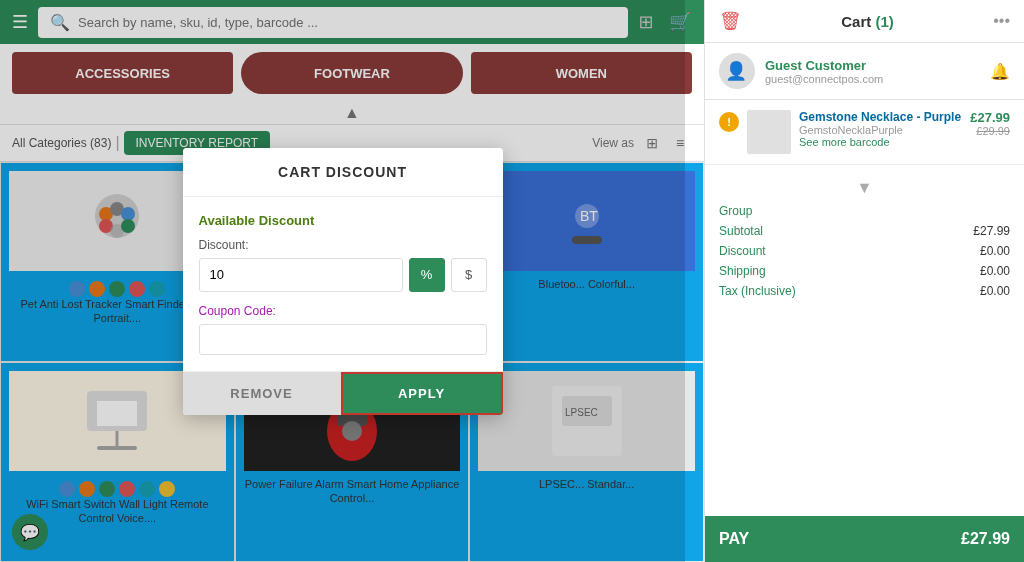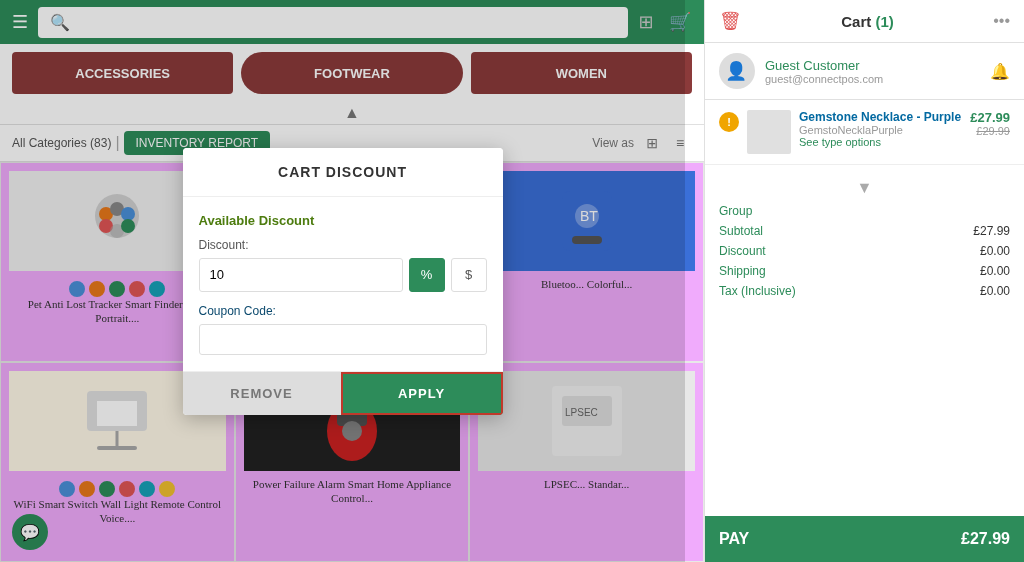--- a/index.html
+++ b/index.html
@@ -26,39 +26,39 @@
     .all-categories { font-size: 12px; color: #555; }
     .separator { color: #aaa; }
     .inventory-btn { background: #2d8c5a; color: white; border: none; border-radius: 4px; padding: 5px 12px; font-size: 12px; cursor: pointer; }
     .view-as { margin-left: auto; display: flex; align-items: center; gap: 6px; font-size: 12px; color: #777; }
     .view-icons { display: flex; gap: 4px; }
     .view-icon-btn { width: 24px; height: 24px; display: flex; align-items: center; justify-content: center; cursor: pointer; color: #777; font-size: 14px; }
     .collapse-btn { display: flex; justify-content: center; background: white; border-bottom: 1px solid #e0e0e0; padding: 2px; cursor: pointer; color: #777; }
 
     
     .product-grid { display: grid; grid-template-columns: repeat(3, 1fr); gap: 0; flex: 1; overflow: hidden; }
-    .product-card { background: #f0abfc; border: 1px solid #e8e8e8; display: flex; flex-direction: column; align-items: center; padding: 8px; cursor: pointer; }
+    .product-card { background: #0ea5e9; border: 1px solid #e8e8e8; display: flex; flex-direction: column; align-items: center; padding: 8px; cursor: pointer; }
     .product-img { width: 100%; height: 100px; background: #e8e8e8; display: flex; align-items: center; justify-content: center; overflow: hidden; margin-bottom: 6px; }
-    .product-name { font-size: 11px; color: #333; text-align: center; line-height: 1.3; font-family: Liberation Serif, serif; }
+    .product-name { font-size: 11px; color: #333; text-align: center; line-height: 1.3; }
     .product-icons-row { display: flex; gap: 4px; margin-top: 4px; }
     .product-dot { width: 16px; height: 16px; border-radius: 50%; border: 2px solid #ccc; }
 
     
     .right-panel { width: 320px; background: white; display: flex; flex-direction: column; border-left: 1px solid #e0e0e0; }
     .cart-header { display: flex; align-items: center; justify-content: space-between; padding: 10px 14px; border-bottom: 1px solid #e0e0e0; }
     .trash-icon { color: #e05555; font-size: 18px; cursor: pointer; }
     .cart-title { font-size: 15px; font-weight: bold; color: #333; }
     .cart-badge { color: #2d8c5a; }
     .more-icon { color: #999; font-size: 16px; cursor: pointer; }
 
     
     .customer-row { display: flex; align-items: center; padding: 10px 14px; border-bottom: 1px solid #e0e0e0; gap: 10px; }
     .avatar { width: 36px; height: 36px; border-radius: 50%; background: #ddd; display: flex; align-items: center; justify-content: center; color: #999; font-size: 18px; }
     .customer-info { flex: 1; }
-    .customer-name { font-size: 13px; font-weight: normal; color: #2d8c5a; cursor: pointer; }
+    .customer-name { font-size: 13px; font-weight: bold; color: #2d8c5a; cursor: pointer; }
     .customer-email { font-size: 11px; color: #999; }
     .notification-icon { color: #aaa; font-size: 16px; cursor: pointer; }
 
     
     .cart-item { display: flex; align-items: flex-start; padding: 10px 14px; border-bottom: 1px solid #eee; gap: 8px; }
     .item-warning { width: 20px; height: 20px; background: #f0a500; border-radius: 50%; display: flex; align-items: center; justify-content: center; color: white; font-size: 11px; font-weight: bold; flex-shrink: 0; margin-top: 2px; }
     .item-img-placeholder { width: 44px; height: 44px; background: #e0e0e0; flex-shrink: 0; border-radius: 2px; }
     .item-details { flex: 1; }
     .item-name { font-size: 12px; font-weight: bold; color: #0369a1; }
     .item-sku { font-size: 11px; color: #999; }
@@ -80,21 +80,21 @@
     .modal { background: white; width: 320px; border-radius: 4px; box-shadow: 0 4px 20px rgba(0,0,0,0.25); overflow: hidden; }
     .modal-header { background: white; padding: 16px; text-align: center; border-bottom: 1px solid #eee; }
     .modal-title { font-size: 14px; font-weight: bold; color: #333; letter-spacing: 1px; }
     .modal-body { padding: 16px; }
     .modal-section-title { font-size: 13px; color: #4d7c0f; font-weight: bold; margin-bottom: 10px; }
     .discount-label { font-size: 12px; color: #555; margin-bottom: 6px; }
     .discount-input-row { display: flex; gap: 6px; margin-bottom: 12px; }
     .discount-input { flex: 1; border: 1px solid #ddd; border-radius: 3px; padding: 7px 10px; font-size: 13px; outline: none; }
     .discount-type-btn { width: 36px; height: 34px; border: 1px solid #ddd; background: white; cursor: pointer; font-size: 13px; border-radius: 3px; color: #555; }
     .discount-type-btn.active { background: #2d8c5a; color: white; border-color: #2d8c5a; }
-    .coupon-label { font-size: 12px; color: #0c4a6e; margin-bottom: 6px; }
+    .coupon-label { font-size: 12px; color: #a21caf; margin-bottom: 6px; }
     .coupon-input { width: 100%; border: 1px solid #ddd; border-radius: 3px; padding: 7px 10px; font-size: 13px; outline: none; }
     .modal-footer { display: flex; gap: 0; border-top: 1px solid #eee; }
     .remove-btn { flex: 1; background: #ddd; color: #777; border: none; padding: 12px; font-size: 13px; font-weight: bold; cursor: pointer; letter-spacing: 1px; }
     .apply-btn { flex: 1; background: #2d8c5a; color: white; border: 2px solid #c0392b; padding: 12px; font-size: 13px; font-weight: bold; cursor: pointer; letter-spacing: 1px; }
 
     
     .dot-blue { background: #4a90d9; border-color: #4a90d9; }
     .dot-orange { background: #e8781a; border-color: #e8781a; }
     .dot-green { background: #2d8c5a; border-color: #2d8c5a; }
     .dot-red { background: #e05555; border-color: #e05555; }
@@ -117,20 +117,21 @@
 </head>
 <body>
 
 <div class="container">
   <div class="left-wrapper">
 
     <div class="header">
       <span class="hamburger-icon">☰</span>
       <div class="search-bar">
         <span>🔍</span>
+        <input type="text" placeholder="Search by name, sku, id, type, barcode ..." style="">
       </div>
       <div class="header-icons">
         <span class="header-icon">⊞</span>
         <span class="header-icon">🛒</span>
       </div>
     </div>
 
     <div class="categories">
       <button class="category-btn cat-accessories">ACCESSORIES</button>
       <button class="category-btn cat-footwear">FOOTWEAR</button>
@@ -285,21 +286,21 @@
       </div>
       <span class="notification-icon">🔔</span>
     </div>
 
     <div class="cart-item">
       <div class="item-warning">!</div>
       <div class="item-img-placeholder"></div>
       <div class="item-details">
         <div class="item-name">Gemstone Necklace - Purple</div>
         <div class="item-sku">GemstoNecklaPurple</div>
-        <div class="item-options">See type options</div>
+        <div class="item-options">See more barcode</div>
       </div>
       <div class="item-price">
         <div class="item-price-current">£27.99</div>
         <div class="item-price-original">£29.99</div>
       </div>
     </div>
 
     <div class="cart-summary">
       <div class="scroll-arrow">▼</div>
       <div class="summary-row">

